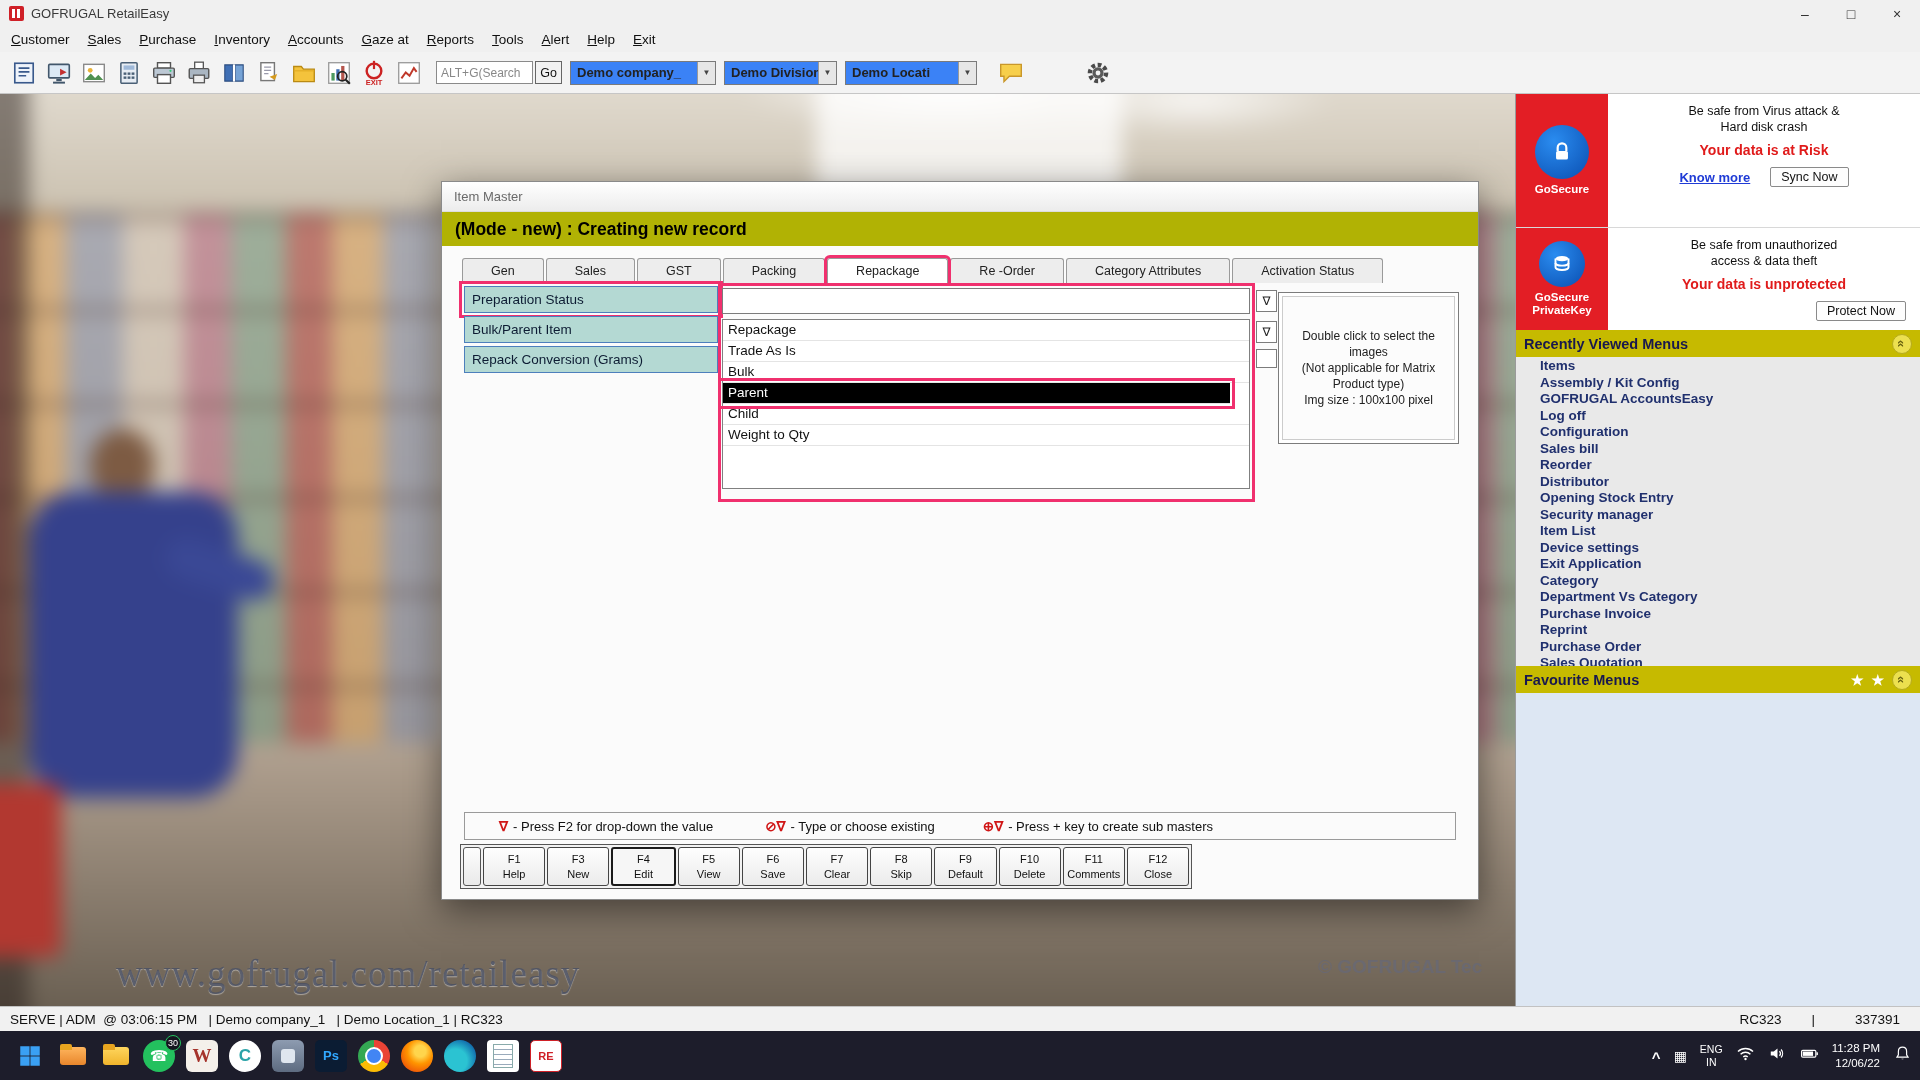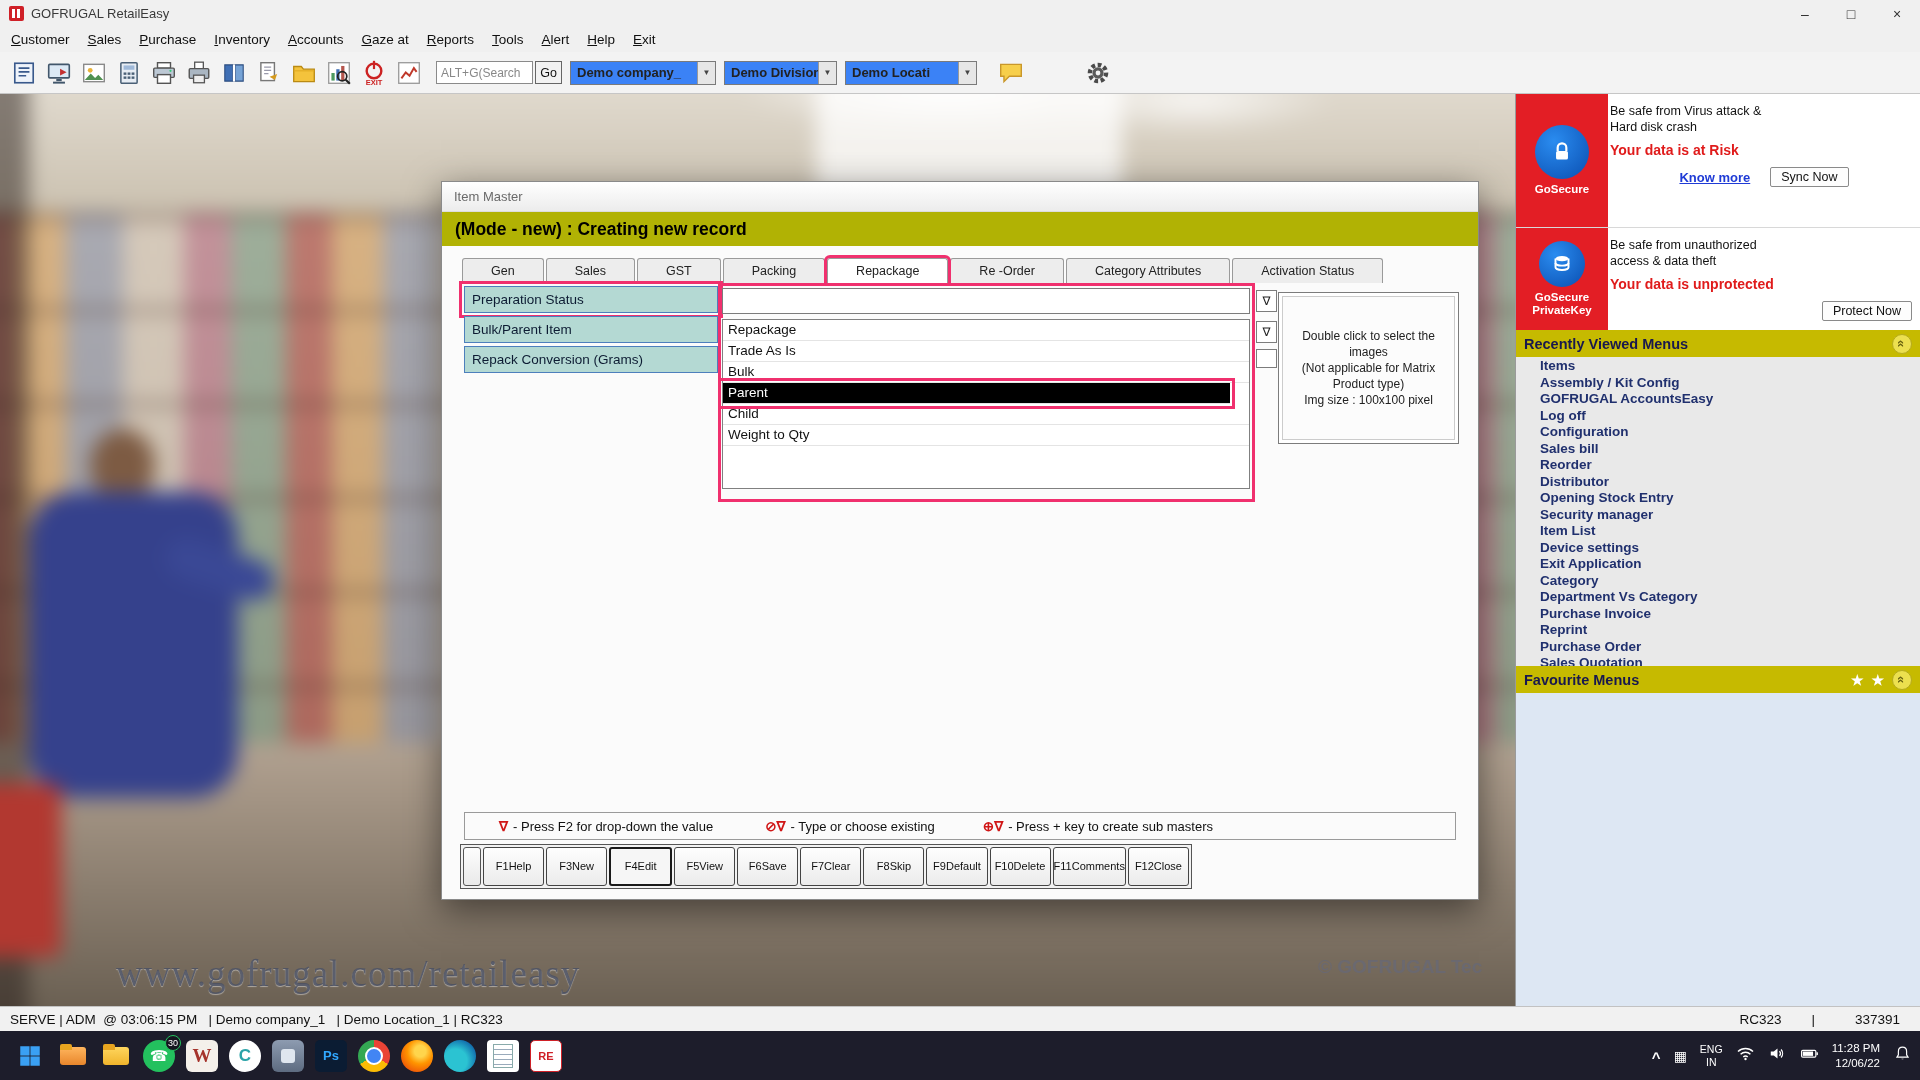--- a/index.html
+++ b/index.html
@@ -74,34 +74,34 @@
   .nabla-btn { position:absolute; left:814px; width:21px; height:22px; background:#fff; border:1px solid #7c7c7c; display:flex; align-items:center; justify-content:center; font-size:12px; color:#222; }
   .mini-box { position:absolute; left:814px; top:167px; width:21px; height:19px; background:#fff; border:1px solid #7c7c7c; }
   .ann-combo { position:absolute; left:276px; top:101px; width:537px; height:219px; border:3px solid var(--ann); pointer-events:none; z-index:9; }
   .img-box { position:absolute; left:836px; top:110px; width:181px; height:152px; background:#fcfcfc; border:1px solid #7c7c7c; box-shadow:inset 0 0 0 3px #fff, inset 0 0 0 4px #ccc; display:flex; flex-direction:column; align-items:center; justify-content:center; text-align:center; font-size:12px; color:#222; line-height:1.35; padding:6px; }
   .hint-bar { position:absolute; left:22px; top:630px; width:992px; height:28px; border:1px solid #9a9a9a; background:#fbfbfb; display:flex; align-items:center; font-size:13px; color:#111; }
   .hint-group { display:flex; align-items:center; gap:5px; white-space:nowrap; }
   .hint-sym { color:#d01616; font-weight:bold; font-size:13.5px; }
   .hg1 { margin-left:34px; } .hg2 { margin-left:52px; } .hg3 { margin-left:48px; }
   .fkey-row { position:absolute; left:18px; top:662px; width:732px; height:45px; border:1px solid #555; background:#f2f2f2; display:flex; align-items:stretch; padding:2px; gap:2px; }
   .fkey-blank { width:18px; border:1px solid #555; border-radius:3px; background:linear-gradient(#fdfdfd,#e9e9e9); }
-  .fkey { flex:1; border:1px solid #444; border-radius:3px; background:linear-gradient(#fefefe,#ebebeb); display:flex; flex-direction:row; align-items:center; justify-content:center; font-size:11px; color:#111; line-height:1.3; }
+  .fkey { flex:1; border:1px solid #444; border-radius:3px; background:linear-gradient(#fefefe,#ebebeb); display:flex; flex-direction:column; align-items:center; justify-content:center; font-size:11px; color:#111; line-height:1.3; }
   .fkey.focused { border:2px solid #1a1a1a; background:#f6f6f6; }
 
   
   .sidebar { position:absolute; left:1515px; top:94px; width:405px; height:912px; background:#dde7f3; border-left:1px solid #9a9a9a; z-index:6; }
   .ads { position:absolute; top:0; left:0; right:0; height:236px; background:#fff; }
   .ad { display:flex; }
   .ad1 { height:133px; } .ad2 { height:103px; border-top:1px solid #d8d8d8; }
   .ad-brand { width:92px; background:var(--adred); display:flex; flex-direction:column; align-items:center; justify-content:center; gap:4px; }
   .brand-circle { border-radius:50%; background:radial-gradient(circle at 35% 30%, #2a8cf0, #0a4eb0); display:flex; align-items:center; justify-content:center; }
   .bc1 { width:54px; height:54px; } .bc2 { width:46px; height:46px; }
   .brand-circle svg { width:26px; height:26px; }
   .brand-name { color:#fff; font-weight:bold; font-size:11.5px; line-height:1.15; text-align:center; }
-  .ad-content { flex:1; padding:10px 2px 8px; text-align:left; }
+  .ad-content { flex:1; padding:10px 8px 8px; text-align:center; }
   .ad-line { font-size:12.5px; color:#111; line-height:1.25; }
   .ad-warning { font-size:14px; font-weight:bold; color:#e01b1b; margin-top:7px; }
   .ad-actions { margin-top:9px; display:flex; align-items:center; justify-content:center; gap:20px; }
   .ad-link { font-size:13px; font-weight:bold; color:#1f3bd6; text-decoration:underline; }
   .ad-btn { font-size:12.5px; color:#111; border:1px solid #8a8a8a; border-radius:2px; background:#fdfdfd; padding:2px 10px; white-space:nowrap; }
   .side-header { position:absolute; left:0; right:0; height:27px; background:var(--head); display:flex; align-items:center; padding:0 8px; font-size:14.5px; font-weight:bold; color:#18184e; }
   .sh-recent { top:236px; } .sh-fav { top:572px; }
   .side-header .spacer { flex:1; }
   .chev-circle { width:20px; height:20px; border-radius:50%; background:#ece04f; border:1px solid #b5ab1e; color:#6b6410; display:flex; align-items:center; justify-content:center; font-size:13px; font-weight:bold; }
   .chev-circle span { display:inline-block; transform:rotate(90deg); }

